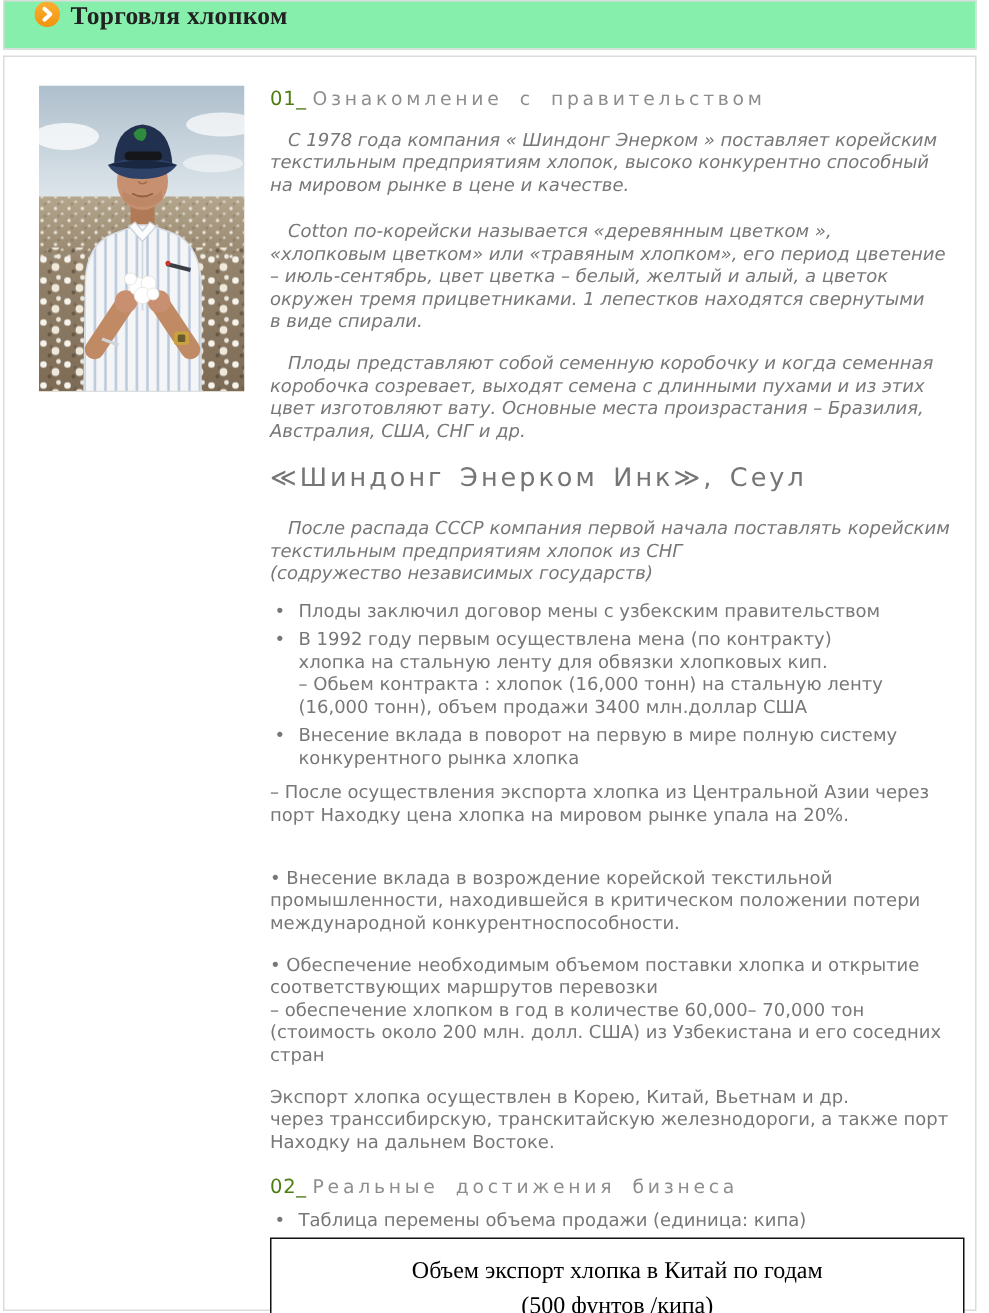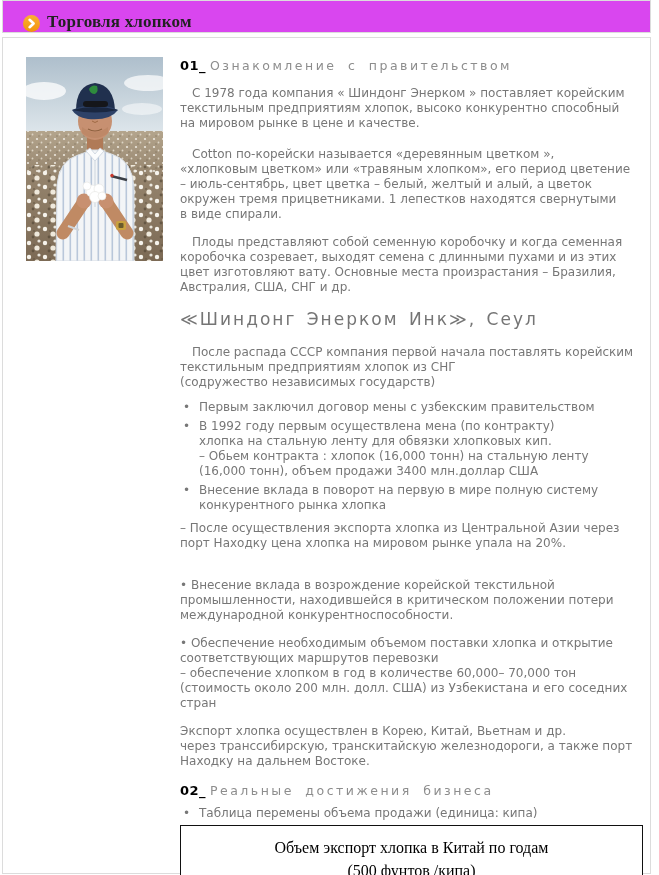--- a/index.html
+++ b/index.html
@@ -9,23 +9,23 @@
     font-family: "DejaVu Sans", sans-serif;
     overflow: hidden;
   }
   .page { position: absolute; left: 2px; top: 0; width: 649px; }
 
   
   .header-box {
     box-sizing: border-box;
     border: 1px solid #dcdcdc;
     height: 33px;
-    background: #d946ef;
+    background: #86efac;
     display: flex;
-    align-items: flex-end;
+    align-items: flex-start;
   }
   .arrow-icon { width: 17px; height: 17px; margin-left: 20px; flex: none; }
   .page-title {
     font-family: "Liberation Serif", "DejaVu Serif", serif;
     font-weight: bold;
     font-size: 17px;
     color: #222;
     margin-left: 7px;
     letter-spacing: 0.2px;
   }
@@ -44,25 +44,25 @@
 
   .right-col {
     flex: 1;
     padding: 20px 8px 0 0;
     color: #777;
     font-size: 12px;
     line-height: 15px;
   }
 
   .sec-head { margin: 0 0 12px 0; white-space: nowrap; }
-  .sec-num  { color: #000000; font-weight: bold; font-size: 13px; letter-spacing: 0.5px; }
+  .sec-num  { color: #4d7c0f; font-weight: normal; font-size: 13px; letter-spacing: 0.5px; }
   .sec-title{ color: #8d8d8d; font-size: 12.5px; letter-spacing: 2.5px; word-spacing: 5px; }
 
   .para { margin: 0 0 15px 0; white-space: pre-line; }
-  .para.indent { text-indent: 12px; }
+  .para.indent { text-indent: 12px; font-style: italic; }
   .para.tight { margin-bottom: 13px; }
   .sub-heading {
     color: #757575;
     font-size: 17px;
     letter-spacing: 2px;
     word-spacing: 3px;
     margin: 17px 0 18px 0;
     white-space: nowrap;
   }
   .bullet-list { list-style: none; margin: 0 0 8px 0; padding: 0; }
@@ -218,21 +218,21 @@
 
       <div class="sub-heading">≪Шиндонг Энерком Инк≫, Сеул</div>
 
       <p class="para indent" style="margin-bottom:10px">После распада СССР компания первой начала поставлять корейским
 текстильным предприятиям хлопок из СНГ
 (содружество независимых государств)</p>
 
       <ul class="bullet-list">
         <li class="bullet-item">
           <span class="bullet-dot">•</span>
-          <span class="bullet-text">Первым заключил договор мены с узбекским правительством</span>
+          <span class="bullet-text">Плоды заключил договор мены с узбекским правительством</span>
         </li>
         <li class="bullet-item">
           <span class="bullet-dot">•</span>
           <span class="bullet-text">В 1992 году первым осуществлена мена (по контракту)
 хлопка на стальную  ленту для обвязки хлопковых кип.
 – Обьем  контракта : хлопок (16,000 тонн) на стальную  ленту
 (16,000 тонн), объем продажи  3400 млн.доллар США</span>
         </li>
         <li class="bullet-item">
           <span class="bullet-dot">•</span>

